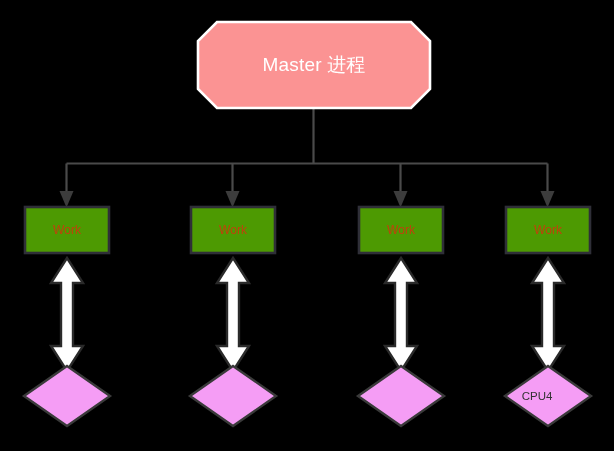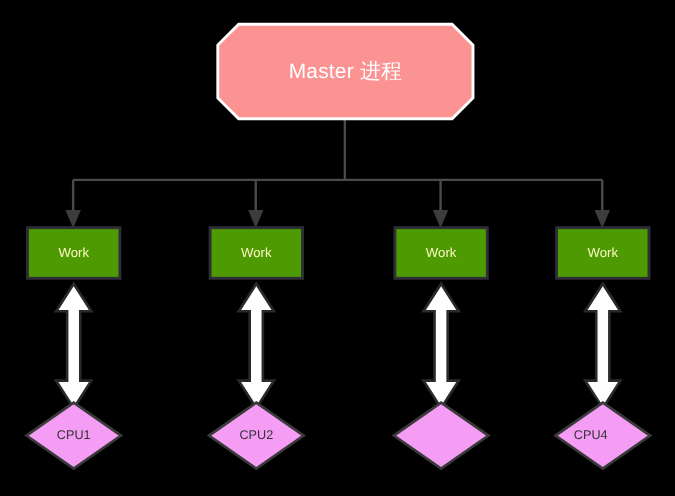--- a/index.html
+++ b/index.html
@@ -30,21 +30,21 @@
     justify-content: center;
     pointer-events: none;
     white-space: nowrap;
   }
   .master-label {
     color: #ffffff;
     font-size: 19px;
     letter-spacing: 0.2px;
   }
   .work-label {
-    color: #fef9c3;
+    color: #c2410c;
     font-size: 12px;
   }
   .cpu-label {
     color: #333333;
     font-size: 11.5px;
   }
 </style>
 </head>
 <body>
 
@@ -99,17 +99,15 @@
     </g>
   </svg>
 
   <div class="node-label master-label" style="left:198px; top:22px; width:232px; height:86px;">Master 进程</div>
 
   <div class="node-label work-label" style="left:25px; top:207px; width:84px; height:46px;">Work</div>
   <div class="node-label work-label" style="left:191px; top:207px; width:84px; height:46px;">Work</div>
   <div class="node-label work-label" style="left:359px; top:207px; width:84px; height:46px;">Work</div>
   <div class="node-label work-label" style="left:506px; top:207px; width:84px; height:46px;">Work</div>
 
-  <div class="node-label cpu-label" style="left:24px; top:366px; width:86px; height:60px;">CPU1</div>
-  <div class="node-label cpu-label" style="left:190px; top:366px; width:86px; height:60px;">CPU2</div>
   <div class="node-label cpu-label" style="left:494px; top:366px; width:86px; height:60px;">CPU4</div>
 
 </div>
 
 </body></html>

